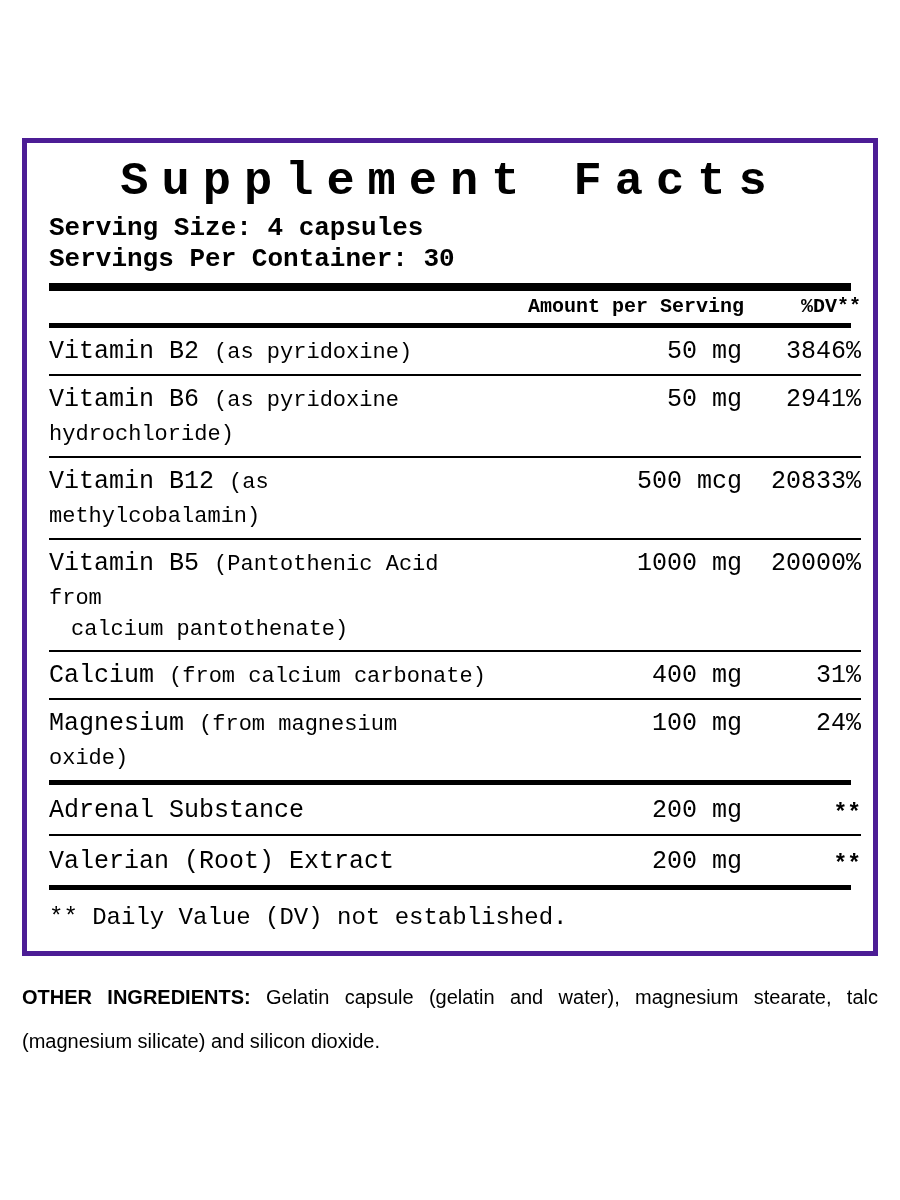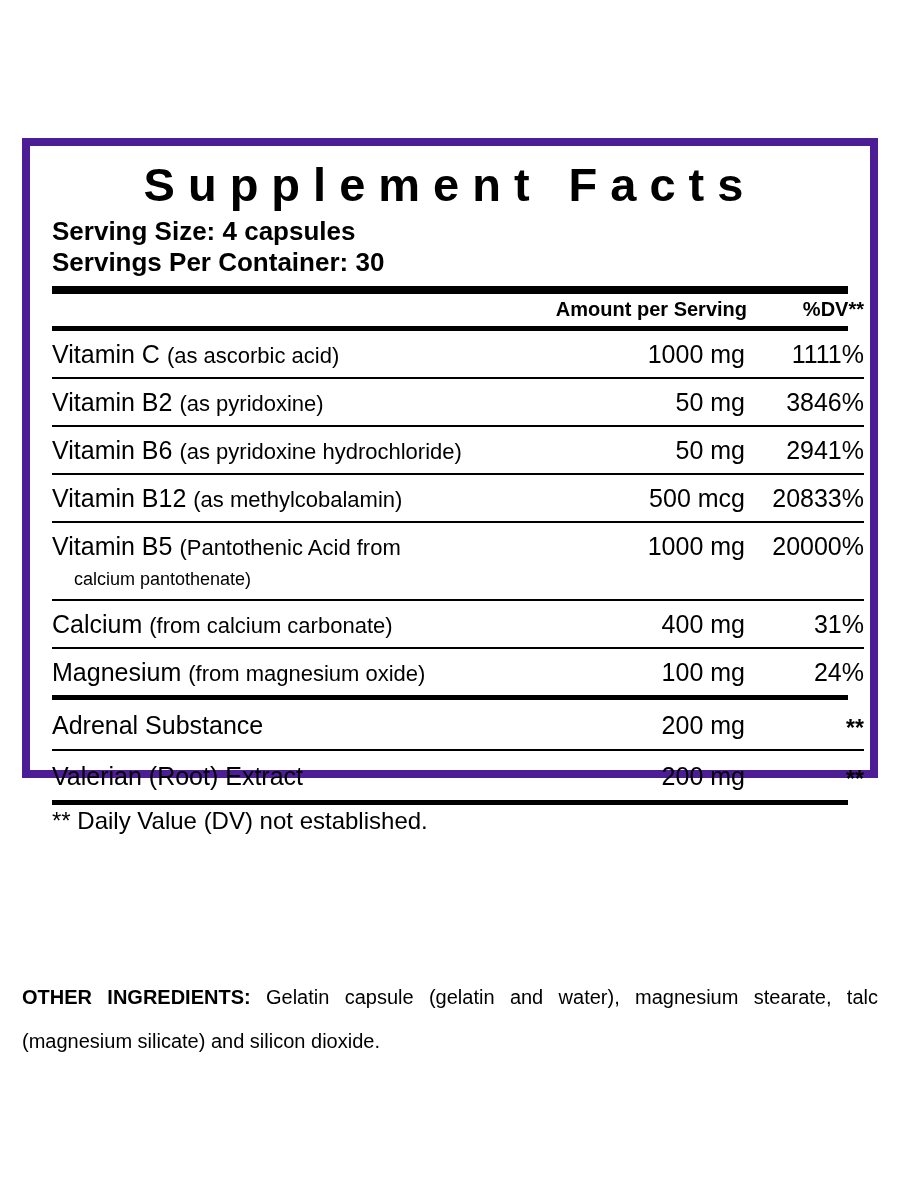--- a/index.html
+++ b/index.html
@@ -14,23 +14,24 @@
     font-family: "Liberation Sans", sans-serif;
     color: #000000;
     -webkit-font-smoothing: antialiased;
   }
 
   #panel {
     position: absolute;
     left: 22px;
     top: 138px;
     width: 856px;
-    height: 640px;
-    border: 8px solid #4c1d95;
+    height: 818px;
+    border: 5px solid #4c1d95;
     background: #fff;
+    font-family: Liberation Mono, monospace;
   }
 
   #inner {
     position: absolute;
     left: 22px;
     top: 8px;
     right: 22px;
   }
 
   .title {
@@ -94,21 +95,21 @@
   .nutrient-name {
     font-size: 27px;
     line-height: 33px;
     text-align: left;
   }
   .nutrient-name .sub {
     font-size: 22px;
   }
   .nutrient-name .cont {
     display: block;
-    font-size: 18px;
+    font-size: 22px;
     padding-left: 22px;
     line-height: 30px;
   }
   .amount {
     text-align: right;
     font-size: 27px;
     padding-right: 2px;
     white-space: nowrap;
   }
   .dv {
@@ -126,21 +127,21 @@
     border-bottom: 2px solid #000;
     padding-top: 9px;
     padding-bottom: 7px;
     margin-left: 8px;
   }
   .blend-row:last-child td { border-bottom: none; }
 
   .footnote {
     font-size: 24px;
     line-height: 30px;
-    padding-top: 1px;
+    padding-top: 13px;
   }
 
   #other {
     position: absolute;
     left: 22px;
     top: 975px;
     width: 856px;
     font-size: 20px;
     line-height: 44px;
     text-align: justify;
@@ -177,25 +178,20 @@
 
     <div class="rule-medium"></div>
 
     <table>
       <colgroup>
         <col class="col-name">
           <col class="col-amount">
           <col class="col-dv">
       </colgroup>
       <tbody>
-          <tr class="nutrient-row">
-        <td class="nutrient-name"><span>Vitamin C</span> <span class="sub">(as ascorbic acid)</span></td>
-        <td class="amount">1000 mg</td>
-        <td class="dv">1111%</td>
-      </tr>
       <tr class="nutrient-row">
         <td class="nutrient-name"><span>Vitamin B2</span> <span class="sub">(as pyridoxine)</span></td>
         <td class="amount">50 mg</td>
         <td class="dv">3846%</td>
       </tr>
       <tr class="nutrient-row">
         <td class="nutrient-name"><span>Vitamin B6</span> <span class="sub">(as pyridoxine hydrochloride)</span></td>
         <td class="amount">50 mg</td>
         <td class="dv">2941%</td>
       </tr>

